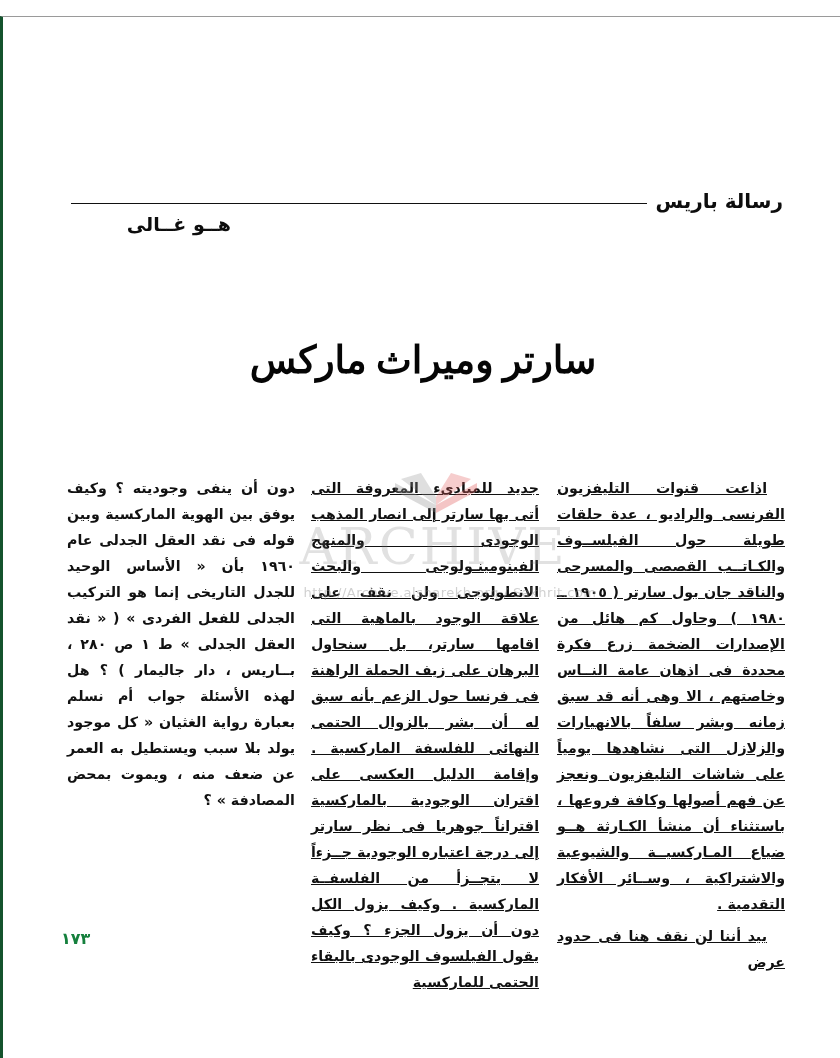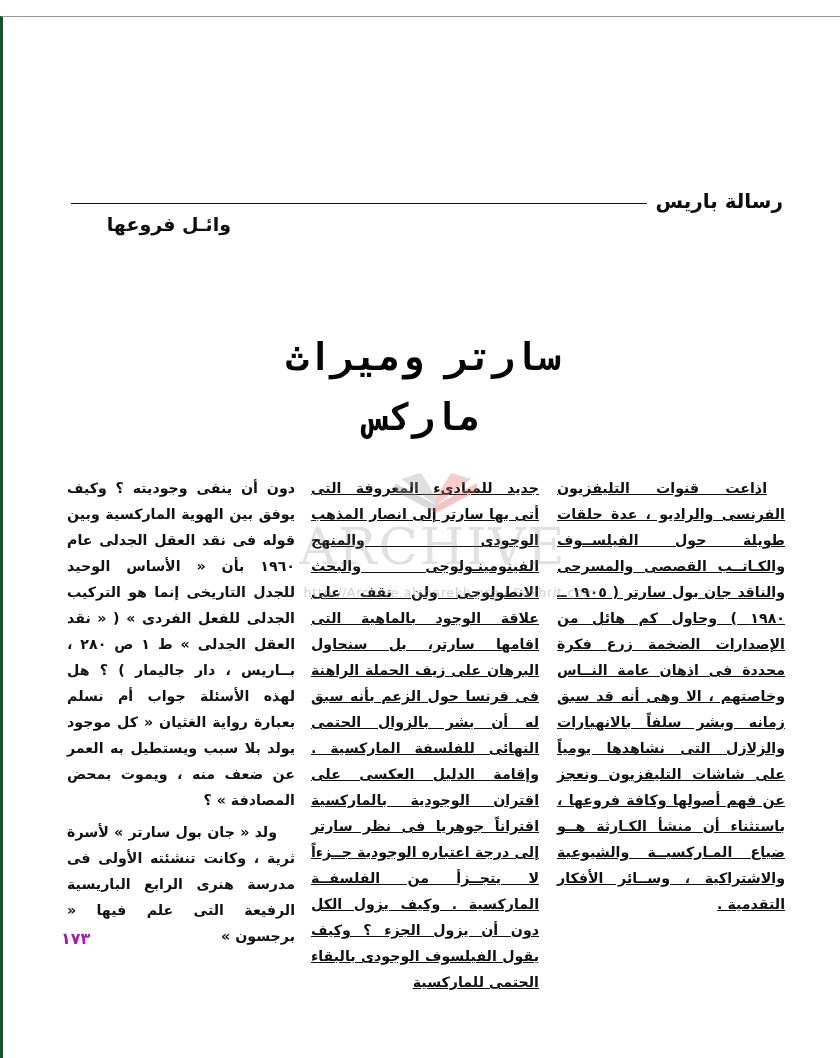--- a/index.html
+++ b/index.html
@@ -27,42 +27,42 @@
     .header-rule { flex: 1; height: 0; border-top: 1.5px solid #111; margin-bottom: 9px; }
     .author {
       position: absolute; top: 196px; left: 68px; width: 160px;
       direction: rtl; text-align: right;
       font-family: "DejaVu Sans", sans-serif; font-weight: bold;
       font-size: 19px; letter-spacing: 3px; color: #0d0d0d;
     }
     .article-title {
       position: absolute; top: 288px; left: 240px; width: 360px;
       direction: rtl; text-align: center;
-      font-family: Liberation Mono, monospace; font-weight: bold;
+      font-family: Liberation Serif, serif; font-weight: bold;
       font-size: 38px; line-height: 60px; color: #050505;
     }
     .columns {
       position: absolute; top: 458px; left: 60px; width: 722px; height: 480px;
       direction: rtl;
     }
     .column {
       position: absolute; top: 0; width: 228px;
       direction: rtl; text-align: justify; text-align-last: right;
       font-family: "DejaVu Sans", sans-serif; font-weight: bold;
       font-size: 14.2px; line-height: 26px; color: #111; margin-left: 36px;
     }
     .col-1 { right: 0; text-decoration: underline; }
     .col-2 { right: 246px; text-decoration: underline; }
     .col-3 { right: 490px; }
     .column p { margin: 0 0 6px 0; }
     .column p.indent { text-indent: 18px; }
     .page-number {
       position: absolute; top: 912px; left: 58px;
       font-family: "DejaVu Sans", sans-serif; font-weight: bold;
-      font-size: 16px; color: #a21caf;
+      font-size: 16px; color: #15803d;
     }
     
     .watermark {
       position: absolute; left: 240px; top: 452px; width: 380px; height: 150px;
       pointer-events: none;
     }
     .wm-logo { position: absolute; left: 148px; top: 0; width: 90px; height: 48px; }
     .wm-text {
       position: absolute; left: 0; top: 38px; width: 380px; text-align: center;
       font-family: "DejaVu Serif", serif; font-size: 51px; line-height: 80px;
@@ -77,34 +77,34 @@
 </head>
 <body>
 
 <div class="page">
 
   <div class="header">
     <span class="section-title">رسالة باريس</span>
     <div class="header-rule"></div>
   </div>
 
-  <div class="author">وائـل فروعها</div>
+  <div class="author">هــو غــالى</div>
 
   <h1 class="article-title">سارتر وميراث ماركس</h1>
 
   <div class="columns">
     <div class="column col-1">
       <p class="indent">اذاعت قنوات التليفزيون الفرنسى والراديو ، عدة حلقات طويلة حول الفيلســوف والكـاتــب القصصى والمسرحى والناقد جان بول سارتر ( ١٩٠٥ ــ ١٩٨٠ ) وحاول كم هائل من الإصدارات الضخمة زرع فكرة محددة فى اذهان عامة النــاس وخاصتهم ، الا وهى أنه قد سبق زمانه وبشر سلفاً بالانهيارات والزلازل التى نشاهدها يومياً على شاشات التليفزيون ونعجز عن فهم أصولها وكافة فروعها ، باستثناء أن منشأ الكـارثة هــو ضياع المـاركسيــة والشيوعية والاشتراكية ، وســائر الأفكار التقدمية .</p>
+      <p class="indent">بيد أننا لن نقف هنا فى حدود عرض</p>
     </div>
     <div class="column col-2">
       <p>جديد للمبادىء المعروفة التى أتى بها سارتر إلى انصار المذهب الوجودى والمنهج الفينومينـولوجى والبحث الانطولوجى ولن نقف على علاقة الوجود بالماهية التى اقامها سارتر، بل سنحاول البرهان على زيف الحملة الراهنة فى فرنسا حول الزعم بأنه سبق له أن بشر بالزوال الحتمى النهائى للفلسفة الماركسية . وإقامة الدليل العكسى على اقتران الوجودية بالماركسية اقتراناً جوهريا فى نظر سارتر إلى درجة اعتباره الوجودية جــزءاً لا يتجــزأ من الفلسفــة الماركسية . وكيف يزول الكل دون أن يزول الجزء ؟ وكيف يقول الفيلسوف الوجودى بالبقاء الحتمى للماركسية</p>
     </div>
     <div class="column col-3">
       <p>دون أن ينفى وجوديته ؟ وكيف يوفق بين الهوية الماركسية وبين قوله فى نقد العقل الجدلى عام ١٩٦٠ بأن « الأساس الوحيد للجدل التاريخى إنما هو التركيب الجدلى للفعل الفردى » ( « نقد العقل الجدلى » ط ١ ص ٢٨٠ ، بــاريس ، دار جاليمار ) ؟ هل لهذه الأسئلة جواب أم نسلم بعبارة رواية الغثيان « كل موجود يولد بلا سبب ويستطيل به العمر عن ضعف منه ، ويموت بمحض المصادفة » ؟</p>
-      <p class="indent">ولد « جان بول سارتر » لأسرة ثرية ، وكانت تنشئته الأولى فى مدرسة هنرى الرابع الباريسية الرفيعة التى علم فيها « برجسون »</p>
     </div>
   </div>
 
   <div class="page-number">١٧٣</div>
 
   <div class="watermark">
     <svg class="wm-logo" viewBox="0 0 90 48">
       <polygon points="45,44 4,22 4,14 45,36" fill="rgba(150,150,150,0.35)"></polygon>
       <polygon points="45,44 86,22 86,14 45,36" fill="rgba(224,90,90,0.35)"></polygon>
       <polygon points="45,36 10,10 30,4 45,28" fill="rgba(150,150,150,0.3)"></polygon>

